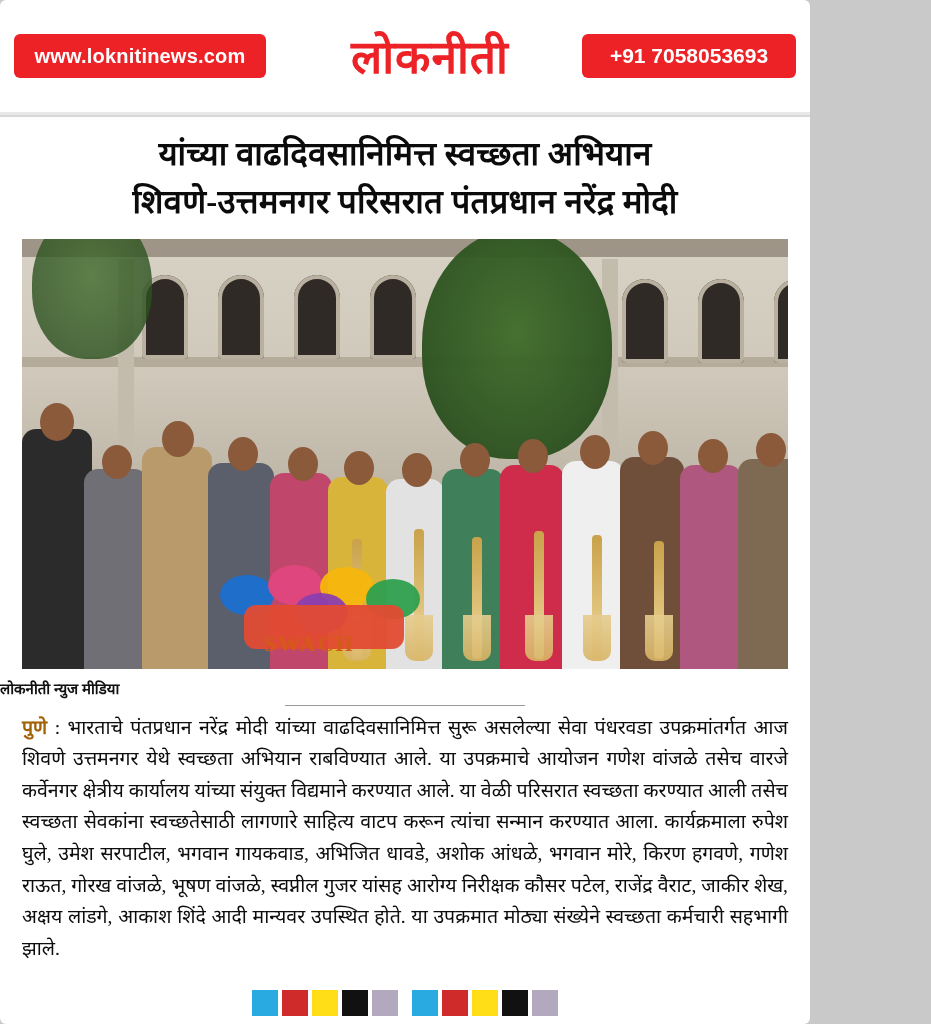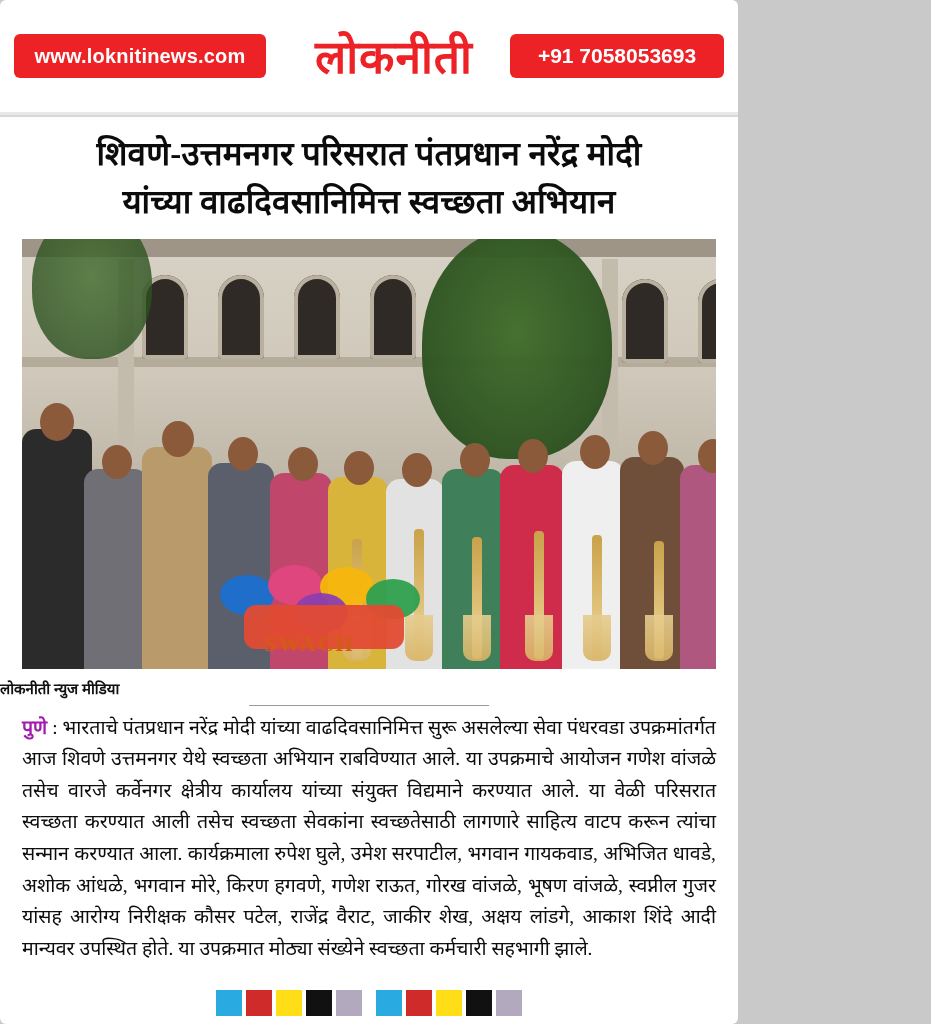--- a/index.html
+++ b/index.html
@@ -3,21 +3,21 @@
 <meta charset="utf-8">
 <style>
   html, body {
     margin: 0;
     padding: 0;
     background: #c9c9c9;
     font-family: "Liberation Sans", sans-serif;
   }
   #page {
     position: relative;
-    width: 738px;
+    width: 810px;
     height: 1024px;
     background: #ffffff;
     overflow: hidden;
     box-sizing: border-box;
     border-radius: 6px;
   }
 
   
   .header {
     position: relative;
@@ -238,21 +238,21 @@
   .body-text {
     padding: 0 22px;
     font-family: "Liberation Serif", serif;
     font-size: 19.5px;
     line-height: 1.62;
     color: #0d0d0d;
     text-align: justify;
   }
   .body-text .lead {
     font-weight: bold;
-    color: #a21caf;
+    color: #a16207;
   }
 
   
   .footer {
     position: absolute;
     left: 0; right: 0; bottom: 8px;
     display: flex;
     align-items: center;
     justify-content: center;
     gap: 14px;
@@ -284,22 +284,22 @@
     <div class="brand">
       <div class="brand-main">लोकनीती</div>
     </div>
 
     <div class="pill pill-right">+91 7058053693</div>
   </div>
   <div class="header-rule"></div>
   <div class="header-rule-red"></div>
 
   <div class="headline">
+    <div>यांच्या वाढदिवसानिमित्त स्वच्छता अभियान</div>
     <div>शिवणे-उत्तमनगर परिसरात पंतप्रधान नरेंद्र मोदी</div>
-    <div>यांच्या वाढदिवसानिमित्त स्वच्छता अभियान</div>
   </div>
 
   <div class="photo-wrap">
     <div class="photo">
       <div class="bg-building"></div>
       <div class="bldg-band" style="top:0;height:18px;background:#6f6254;"></div>
       <div class="bldg-band" style="top:118px;height:10px;background:#9a8d79;opacity:.5;"></div>
 
       <div class="arch" style="left:120px;top:36px;"></div>
       <div class="arch" style="left:196px;top:36px;"></div>

